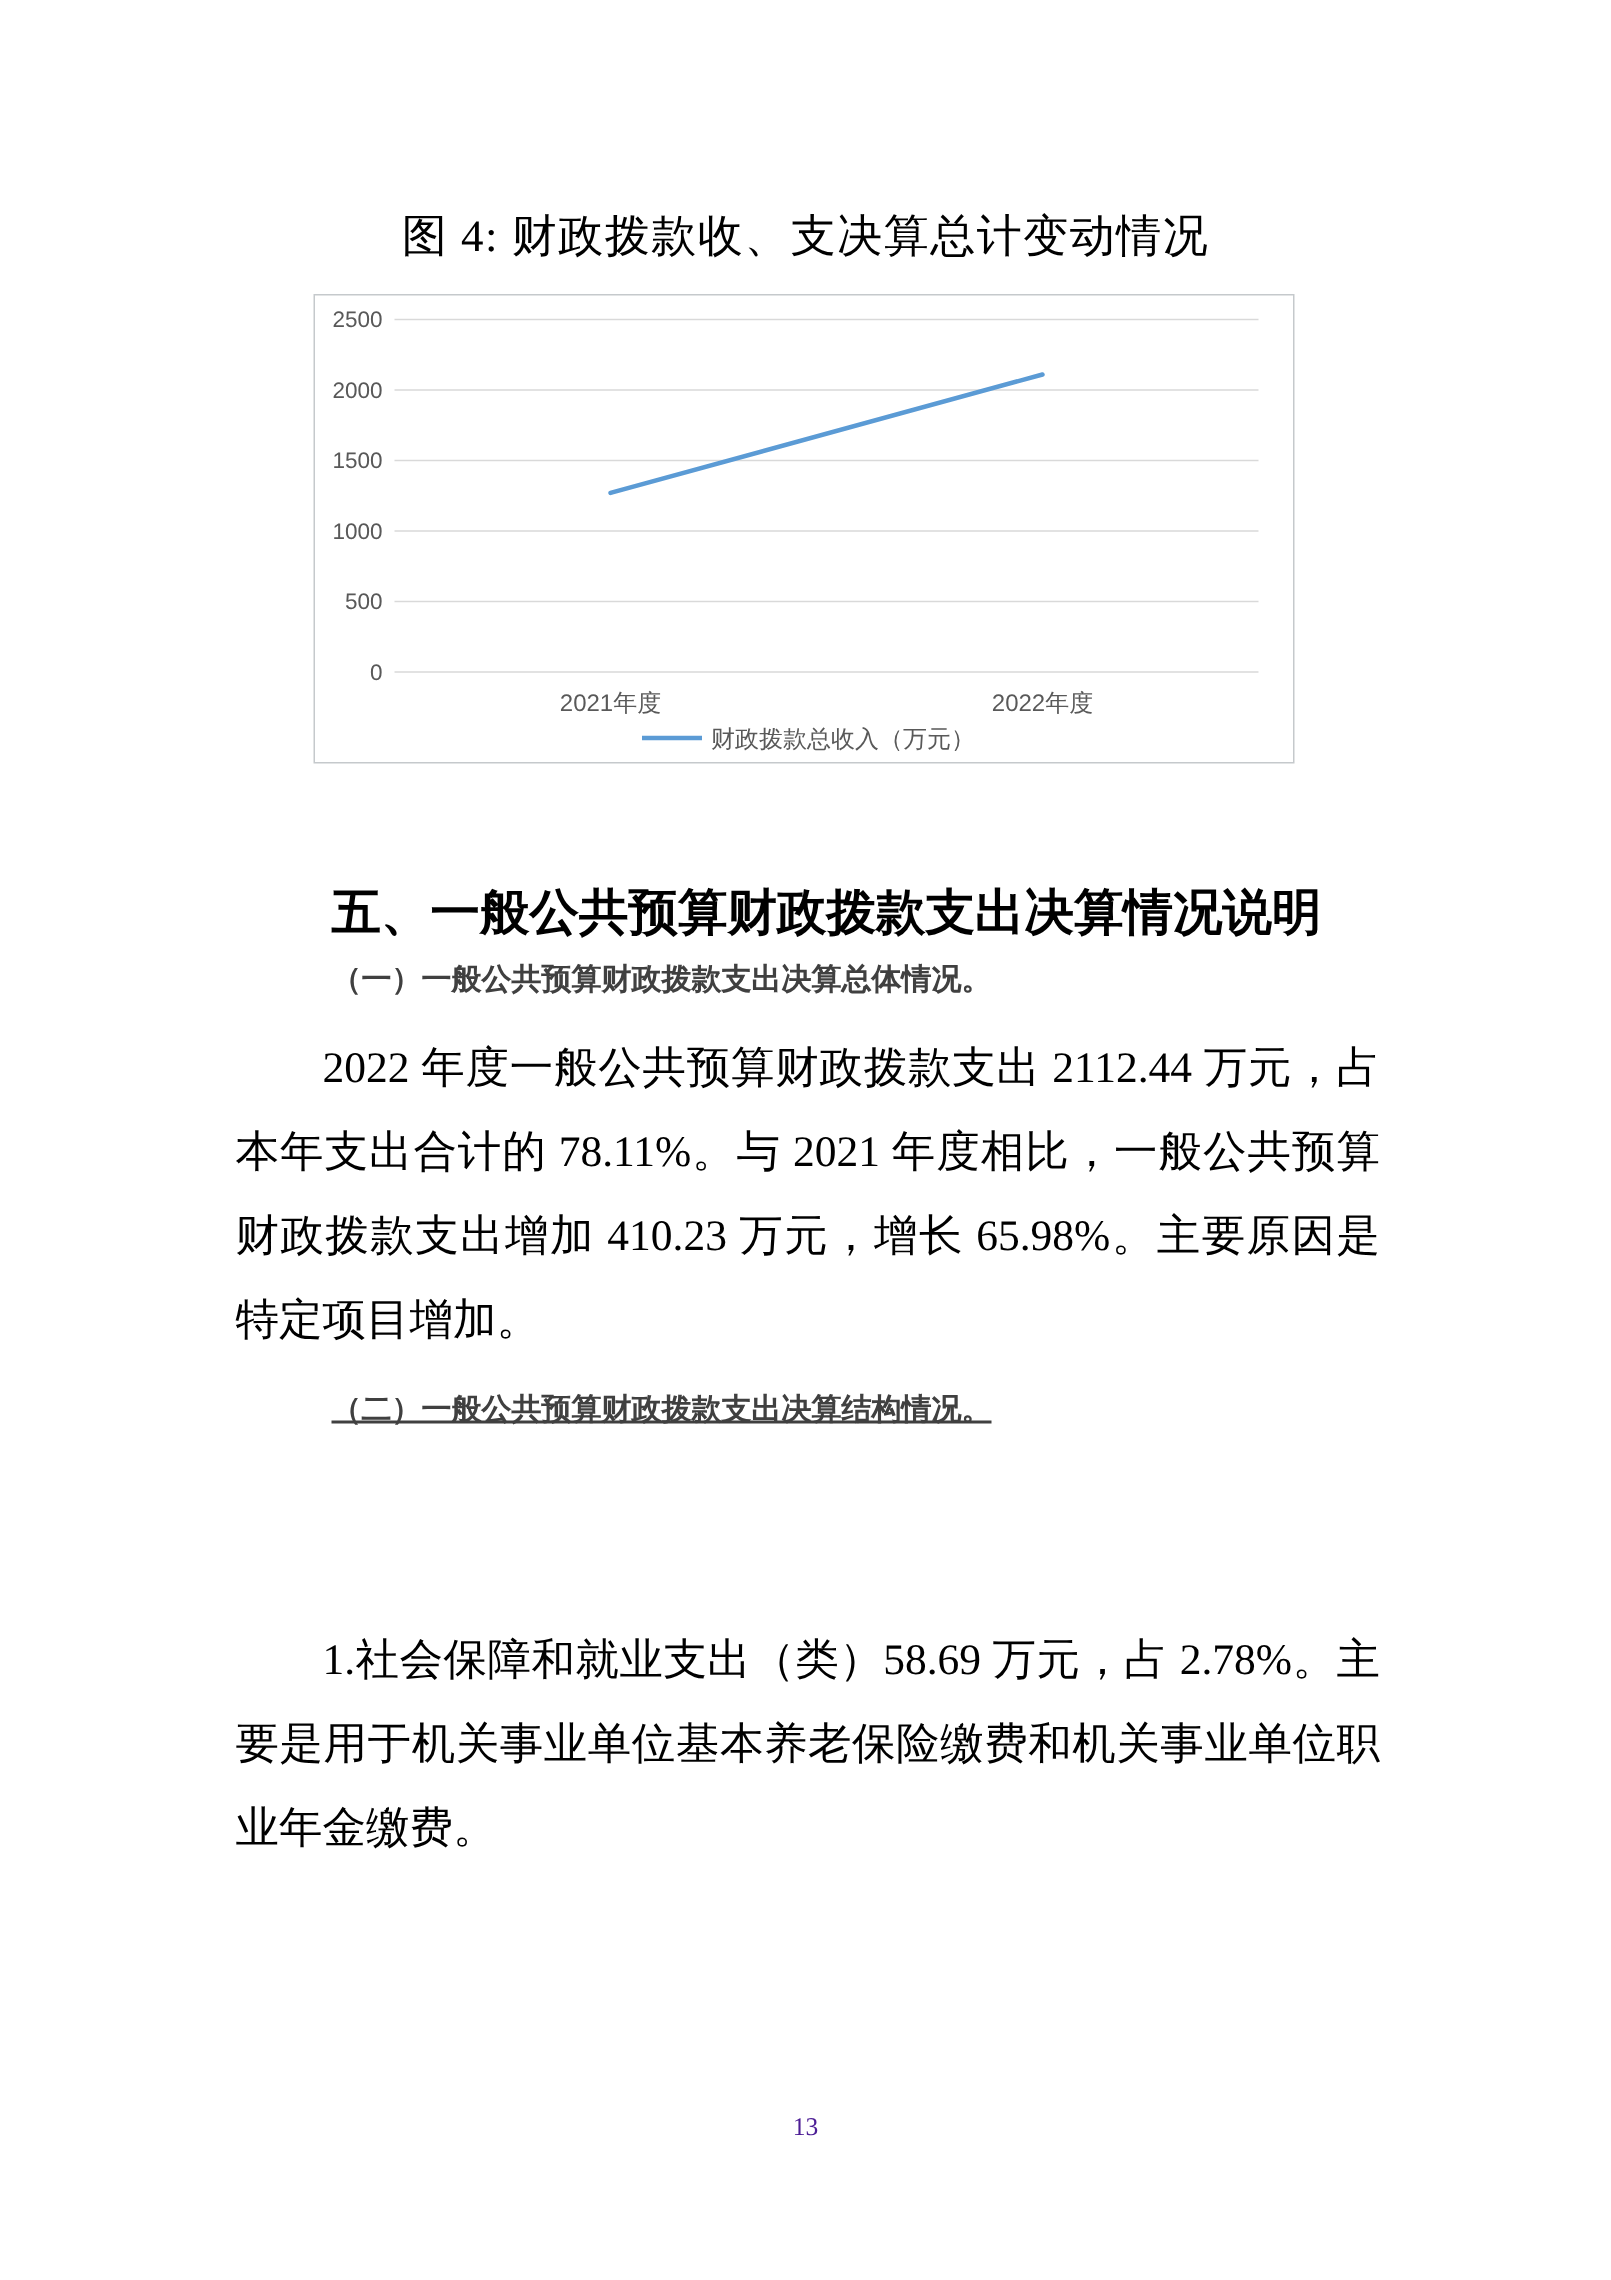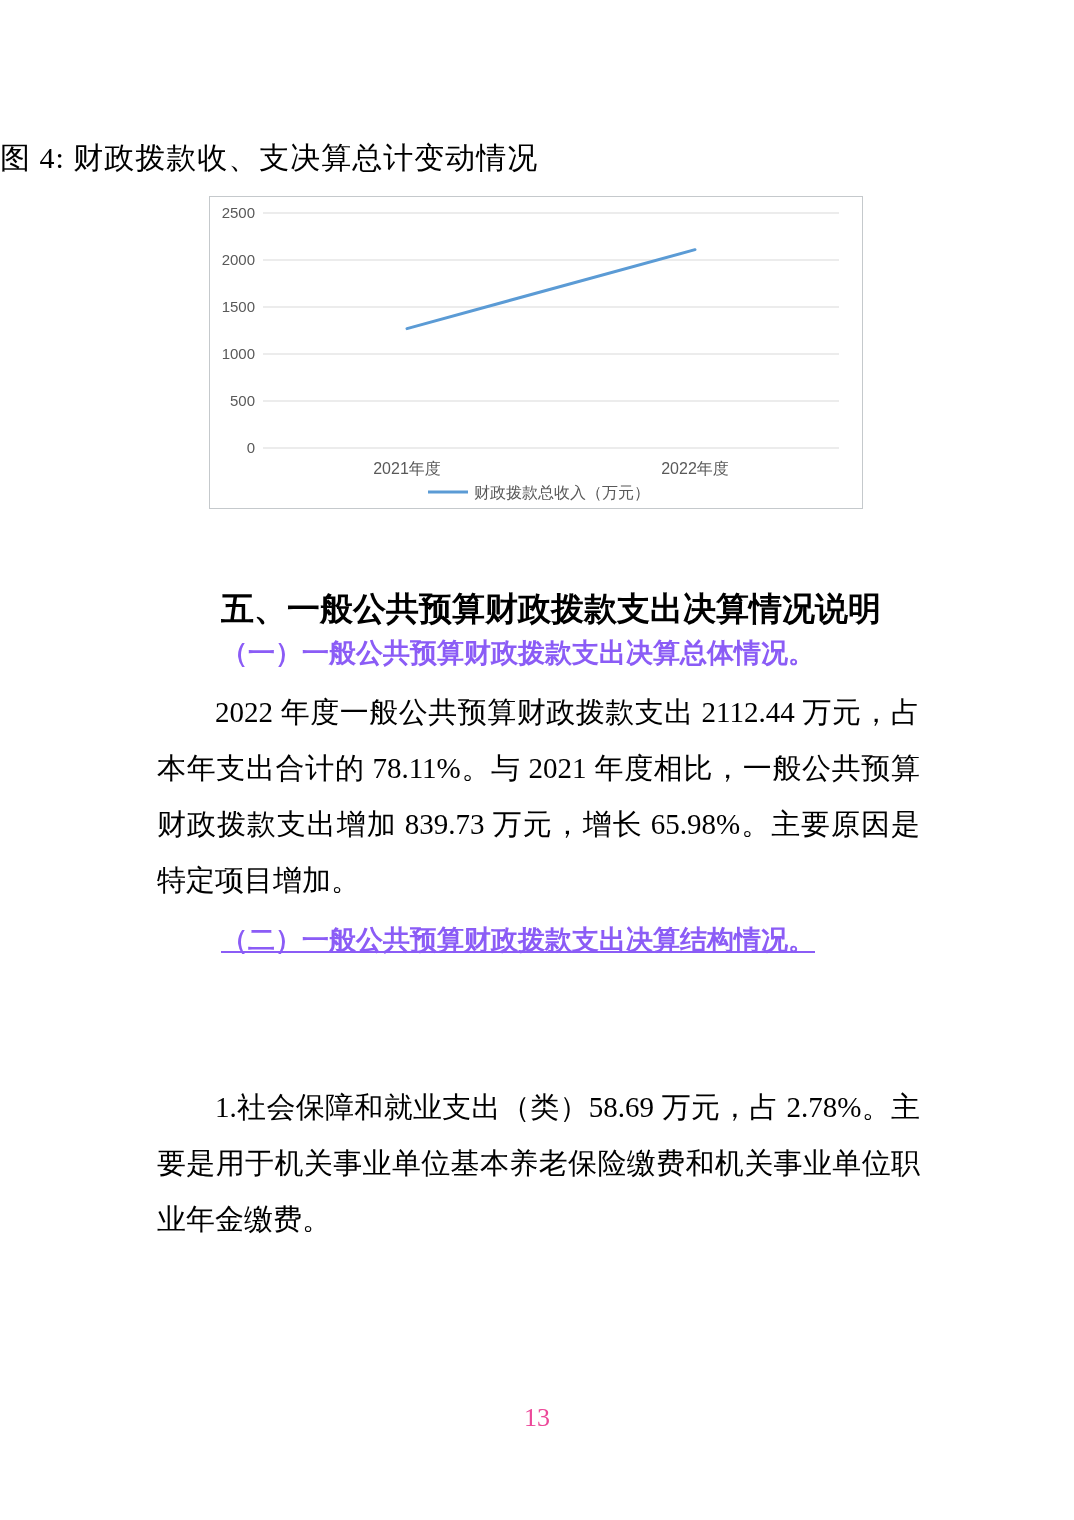--- a/index.html
+++ b/index.html
@@ -11,20 +11,21 @@
     background: #ffffff;
     font-family: "Liberation Serif", serif;
     color: #000000;
     overflow: hidden;
   }
   .figure-title {
     position: absolute;
     top: 138px;
     left: 0;
     width: 100%;
+    text-align: center;
     font-size: 30px;
     line-height: 40px;
     letter-spacing: 1px;
     color: #000000;
   }
   .chart-box {
     position: absolute;
     left: 209px;
     top: 196px;
     width: 654px;
@@ -48,24 +49,24 @@
     line-height: 56px;
     padding-left: 64px;
     color: #000000;
   }
   .sub-heading {
     position: absolute;
     left: 157px;
     right: 154px;
     font-family: "Liberation Serif", serif;
     font-weight: bold;
-    font-size: 27px;
+    font-size: 20px;
     line-height: 56px;
     padding-left: 64px;
-    color: #8b5cf6;
+    color: #404040;
   }
   .sub-heading.s1 { top: 625px; }
   .sub-heading.s2 { top: 912px; text-decoration: underline; }
   .body-para {
     position: absolute;
     left: 157px;
     right: 154px;
     font-family: "Liberation Serif", serif;
     font-size: 29px;
     line-height: 56px;
@@ -76,23 +77,23 @@
   .body-para.p1 { top: 684px; }
   .body-para.p2 { top: 967px; }
   .body-para.li1 { top: 1079px; }
   .body-para.li2 { top: 1247px; }
   .page-number {
     position: absolute;
     top: 1406px;
     left: 0;
     width: 100%;
     text-align: center;
-    font-size: 26px;
+    font-size: 17px;
     line-height: 24px;
-    color: #ec4899;
+    color: #4c1d95;
   }
 </style>
 </head>
 <body>
 
 <div class="page">
 
   <div class="figure-title">图 4: 财政拨款收、支决算总计变动情况</div>
 
   <div class="chart-box">
@@ -114,21 +115,21 @@
         <polyline points="197,131.62 485,52.66" fill="none" stroke="#5b9bd5" stroke-width="3" stroke-linecap="round"></polyline>
         <line x1="218" x2="258" y1="295" y2="295" stroke="#5b9bd5" stroke-width="3"></line>
         <text x="264" y="301" class="legendtext">财政拨款总收入（万元）</text>
       </svg>
   </div>
 
   <div class="section-heading">五、一般公共预算财政拨款支出决算情况说明</div>
 
   <div class="sub-heading s1">（一）一般公共预算财政拨款支出决算总体情况。</div>
 
-  <div class="body-para p1">2022 年度一般公共预算财政拨款支出 2112.44 万元，占本年支出合计的 78.11%。与 2021 年度相比，一般公共预算财政拨款支出增加 839.73 万元，增长 65.98%。主要原因是特定项目增加。</div>
+  <div class="body-para p1">2022 年度一般公共预算财政拨款支出 2112.44 万元，占本年支出合计的 78.11%。与 2021 年度相比，一般公共预算财政拨款支出增加 410.23 万元，增长 65.98%。主要原因是特定项目增加。</div>
 
   <div class="sub-heading s2">（二）一般公共预算财政拨款支出决算结构情况。</div>
 
 
   <div class="body-para li1">1.社会保障和就业支出（类）58.69 万元，占 2.78%。主要是用于机关事业单位基本养老保险缴费和机关事业单位职业年金缴费。</div>
 
 
   <div class="page-number">13</div>
 
 </div>

